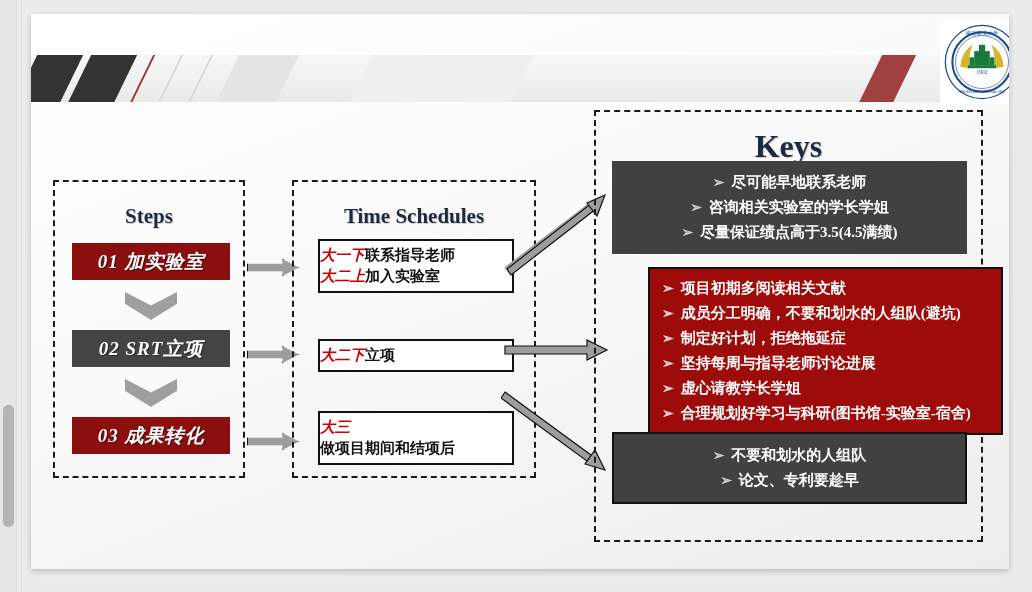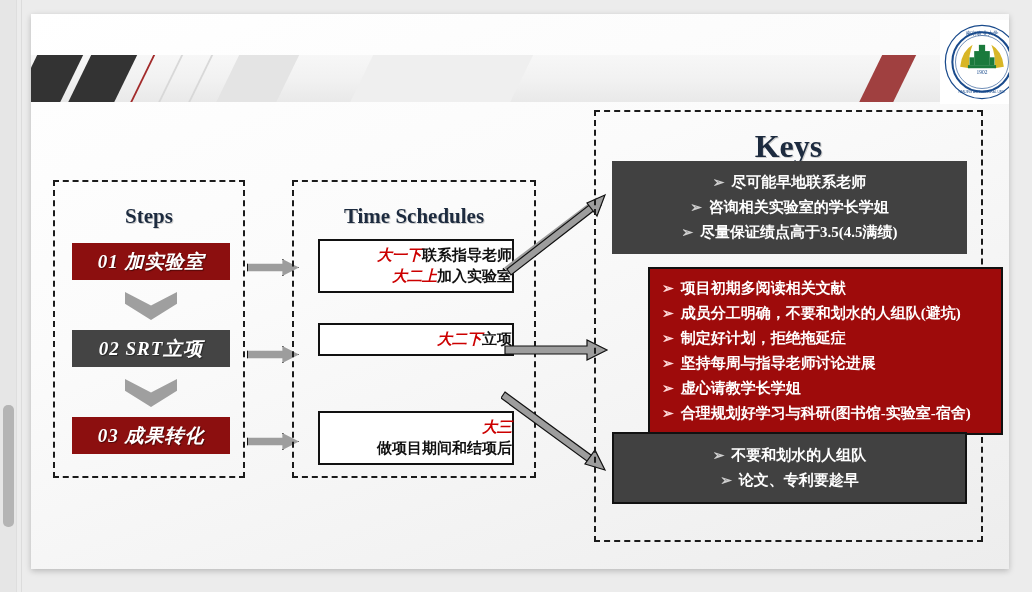--- a/index.html
+++ b/index.html
@@ -169,29 +169,29 @@
   #chevron-2 { top: 197px; }
 
   
   .time-box {
     position: absolute;
     left: 24px;
     width: 196px;
     background: #ffffff;
     border: 2px solid #111111;
     box-sizing: border-box;
-    text-align: right;
+    text-align: left;
     font-family: "Liberation Serif", serif;
     font-weight: bold;
     font-size: 15px;
     color: #111111;
     padding: 4px 0;
   }
   #time-1 { top: 57px; }
-  #time-2 { top: 141px; }
+  #time-2 { top: 157px; }
   #time-3 { top: 229px; }
   .time-row { line-height: 21px; white-space: nowrap; }
   .tm-red { color: #cc0000; font-style: italic; }
 
   
   .block-arrow {
     position: absolute;
     width: 52px;
     height: 17px;
     background: #9d9d9d;

